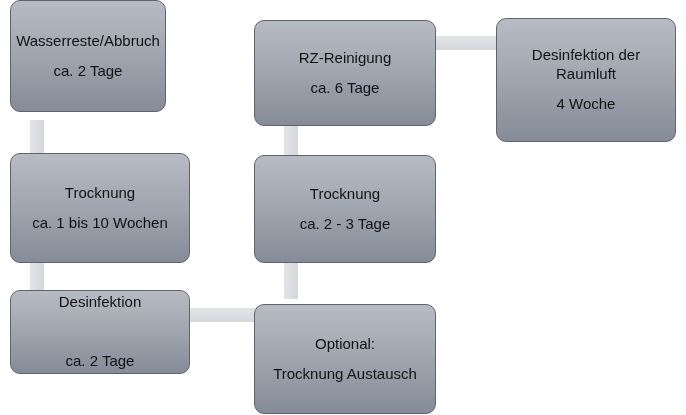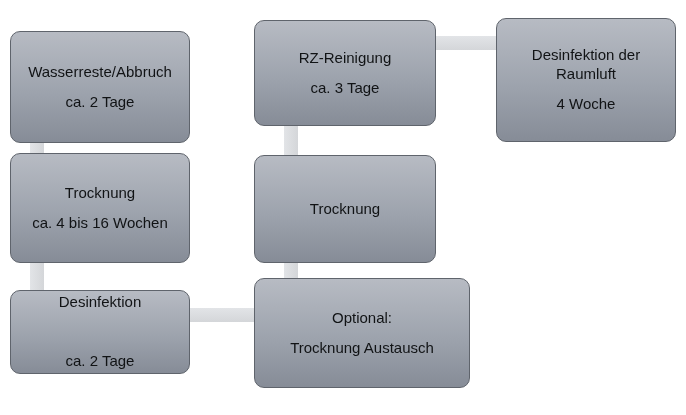--- a/index.html
+++ b/index.html
@@ -55,45 +55,46 @@
 
 <div class="canvas">
 
   <div class="connector v" style="left:30px;  top:120px; height:42px;"></div>
   <div class="connector v" style="left:30px;  top:255px; height:44px;"></div>
   <div class="connector h" style="left:182px; top:308px; width:82px;"></div>
   <div class="connector v" style="left:284px; top:255px; height:44px;"></div>
   <div class="connector v" style="left:284px; top:120px; height:42px;"></div>
   <div class="connector h" style="left:428px; top:36px;  width:76px;"></div>
 
-  <div class="box" style="left:10px; top:31px; width:180px; height:112px;">
+  <div class="box" style="left:10px; top:0; width:156px; height:112px;">
     <span>Wasserreste/Abbruch</span>
     <span>ca. 2 Tage</span>
   </div>
 
   <div class="box" style="left:10px; top:153px; width:180px; height:110px;">
     <span>Trocknung</span>
-    <span>ca. 4 bis 16 Wochen</span>
+    <span>ca. 1 bis 10 Wochen</span>
   </div>
 
   <div class="box" style="left:10px; top:290px; width:180px; height:84px;gap:40px;">
     <span>Desinfektion</span>
     <span>ca. 2 Tage</span>
   </div>
 
   <div class="box" style="left:254px; top:20px; width:182px; height:106px;text-align:right;">
     <span>RZ-Reinigung</span>
-    <span>ca. 3 Tage</span>
+    <span>ca. 6 Tage</span>
   </div>
 
   <div class="box" style="left:254px; top:155px; width:182px; height:108px;">
     <span>Trocknung</span>
+    <span>ca. 2 - 3 Tage</span>
   </div>
 
-  <div class="box" style="left:254px; top:278px; width:216px; height:110px;">
+  <div class="box" style="left:254px; top:304px; width:182px; height:110px;">
     <span>Optional:</span>
     <span>Trocknung Austausch</span>
   </div>
 
   <div class="box" style="left:496px; top:18px; width:180px; height:124px;">
     <span>Desinfektion der Raumluft</span>
     <span>4 Woche</span>
   </div>
 
 </div>

